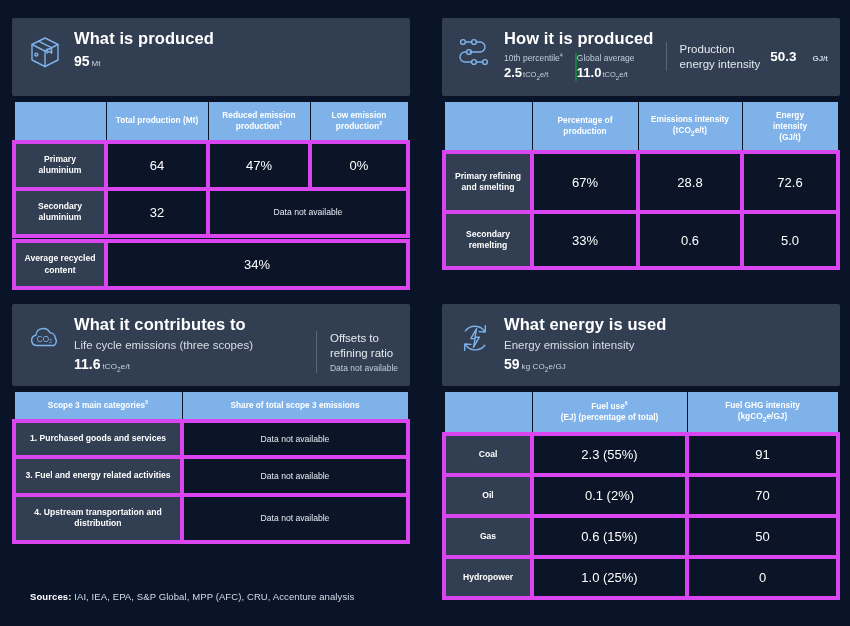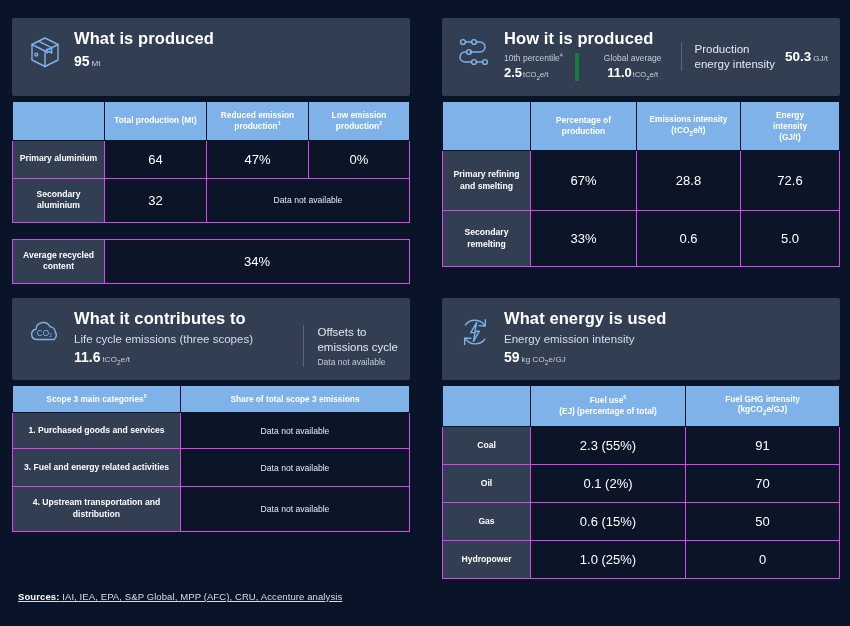--- a/index.html
+++ b/index.html
@@ -61,23 +61,22 @@
     font-weight: normal;
     color: #C9D2DF;
     letter-spacing: .1px;
     margin-left: 2px;
   }
 
   
   .metrics-row { display: flex; align-items: flex-end; margin-top: 5px; }
   .metric { padding-right: 12px; }
   .metric + .metric {
-    border-left: 4px solid #15803d;
-    padding-left: 25px;
-    text-align: center;
+    border-left: 2px solid #15803d;
+    padding-left: 0;
   }
   .metric-label {
     color: #C3CCDA;
     font-size: 8.5px;
     line-height: 1.3;
     margin-bottom: 1px;
   }
   .metric-val { color: #FFFFFF; font-size: 13px; font-weight: bold; }
   .metric-val .u { font-size: 7.5px; font-weight: normal; color: #C9D2DF; margin-left: 1px; }
 
@@ -86,21 +85,21 @@
     padding-left: 13px;
     margin-left: 4px;
     align-self: center;
     display: flex;
     align-items: center;
     gap: 10px;
     flex: 0 0 auto;
   }
   .phead-right .rlabel { color: #E4E9F0; font-size: 11.5px; line-height: 1.3; }
   .phead-right .rval { color: #FFFFFF; font-size: 13.5px; font-weight: bold; white-space: nowrap; }
-  .phead-right .rval .u { font-size: 8px; font-weight: normal; color: #C9D2DF; margin-left: 2px; }
+  .phead-right .rval .u { font-size: 8px; font-weight: bold; color: #C9D2DF; margin-left: 16px; }
   .rnote { color: #C3CCDA; font-size: 8.5px; margin-top: 2px; }
 
   
   .tbl {
     width: 100%;
     border-collapse: collapse;
     table-layout: fixed;
     margin-top: 5px;
   }
   .tbl th {
@@ -114,45 +113,44 @@
     border: 1px solid #0A1428;
     vertical-align: middle;
   }
   .tbl th.blank { border-color: #0A1428; }
   .tbl td {
     background: #0B1527;
     color: #FFFFFF;
     font-size: 13px;
     text-align: center;
     padding: 11px 4px;
-    border: 1px solid #d946ef;
+    border: 4px solid #d946ef;
     vertical-align: middle;
   }
   .tbl td.rowlab {
     background: #323F52;
     font-size: 8.6px;
     font-weight: bold;
     line-height: 1.35;
     color: #FFFFFF;
     padding: 10px 6px;
   }
   .tbl td.na { font-size: 8.6px; color: #E6EBF2; }
   sup { font-size: 64%; vertical-align: super; line-height: 0; }
 
-  .tbl.standalone { margin-top: 16px; }
+  .tbl.standalone { margin-top: 1px; }
 
   
   .sources {
     position: absolute;
-    left: 18px;
+    left: 30px;
     bottom: 24px;
     color: #D5DCE6;
     font-size: 9.5px;
     letter-spacing: .1px;
-    text-decoration: underline;
   }
   .sources b { color: #FFFFFF; }
 </style>
 </head>
 <body>
 
 <div class="page">
   <div class="grid">
 
     <div class="panel">
@@ -303,21 +301,21 @@
         <div class="phead-main">
           <div class="ptitle">What it contributes to</div>
           <div class="psub">Life cycle emissions (three scopes)</div>
           <div class="pbig">
             <span>11.6</span><span class="u">tCO<sub>2</sub>e/t</span>
           </div>
         </div>
         <div class="phead-right" style="display:block; align-self:flex-start; margin-top:16px;">
           <div class="rlabel">
             <span>Offsets to</span><br>
-            <span>emissions cycle</span>
+            <span>refining ratio</span>
           </div>
           <div class="rnote">Data not available</div>
         </div>
       </div>
 
       <table class="tbl">
         <thead>
           <tr>
             <th style="width:168px">
               <span>Scope 3 main categories</span><sup>5</sup>

